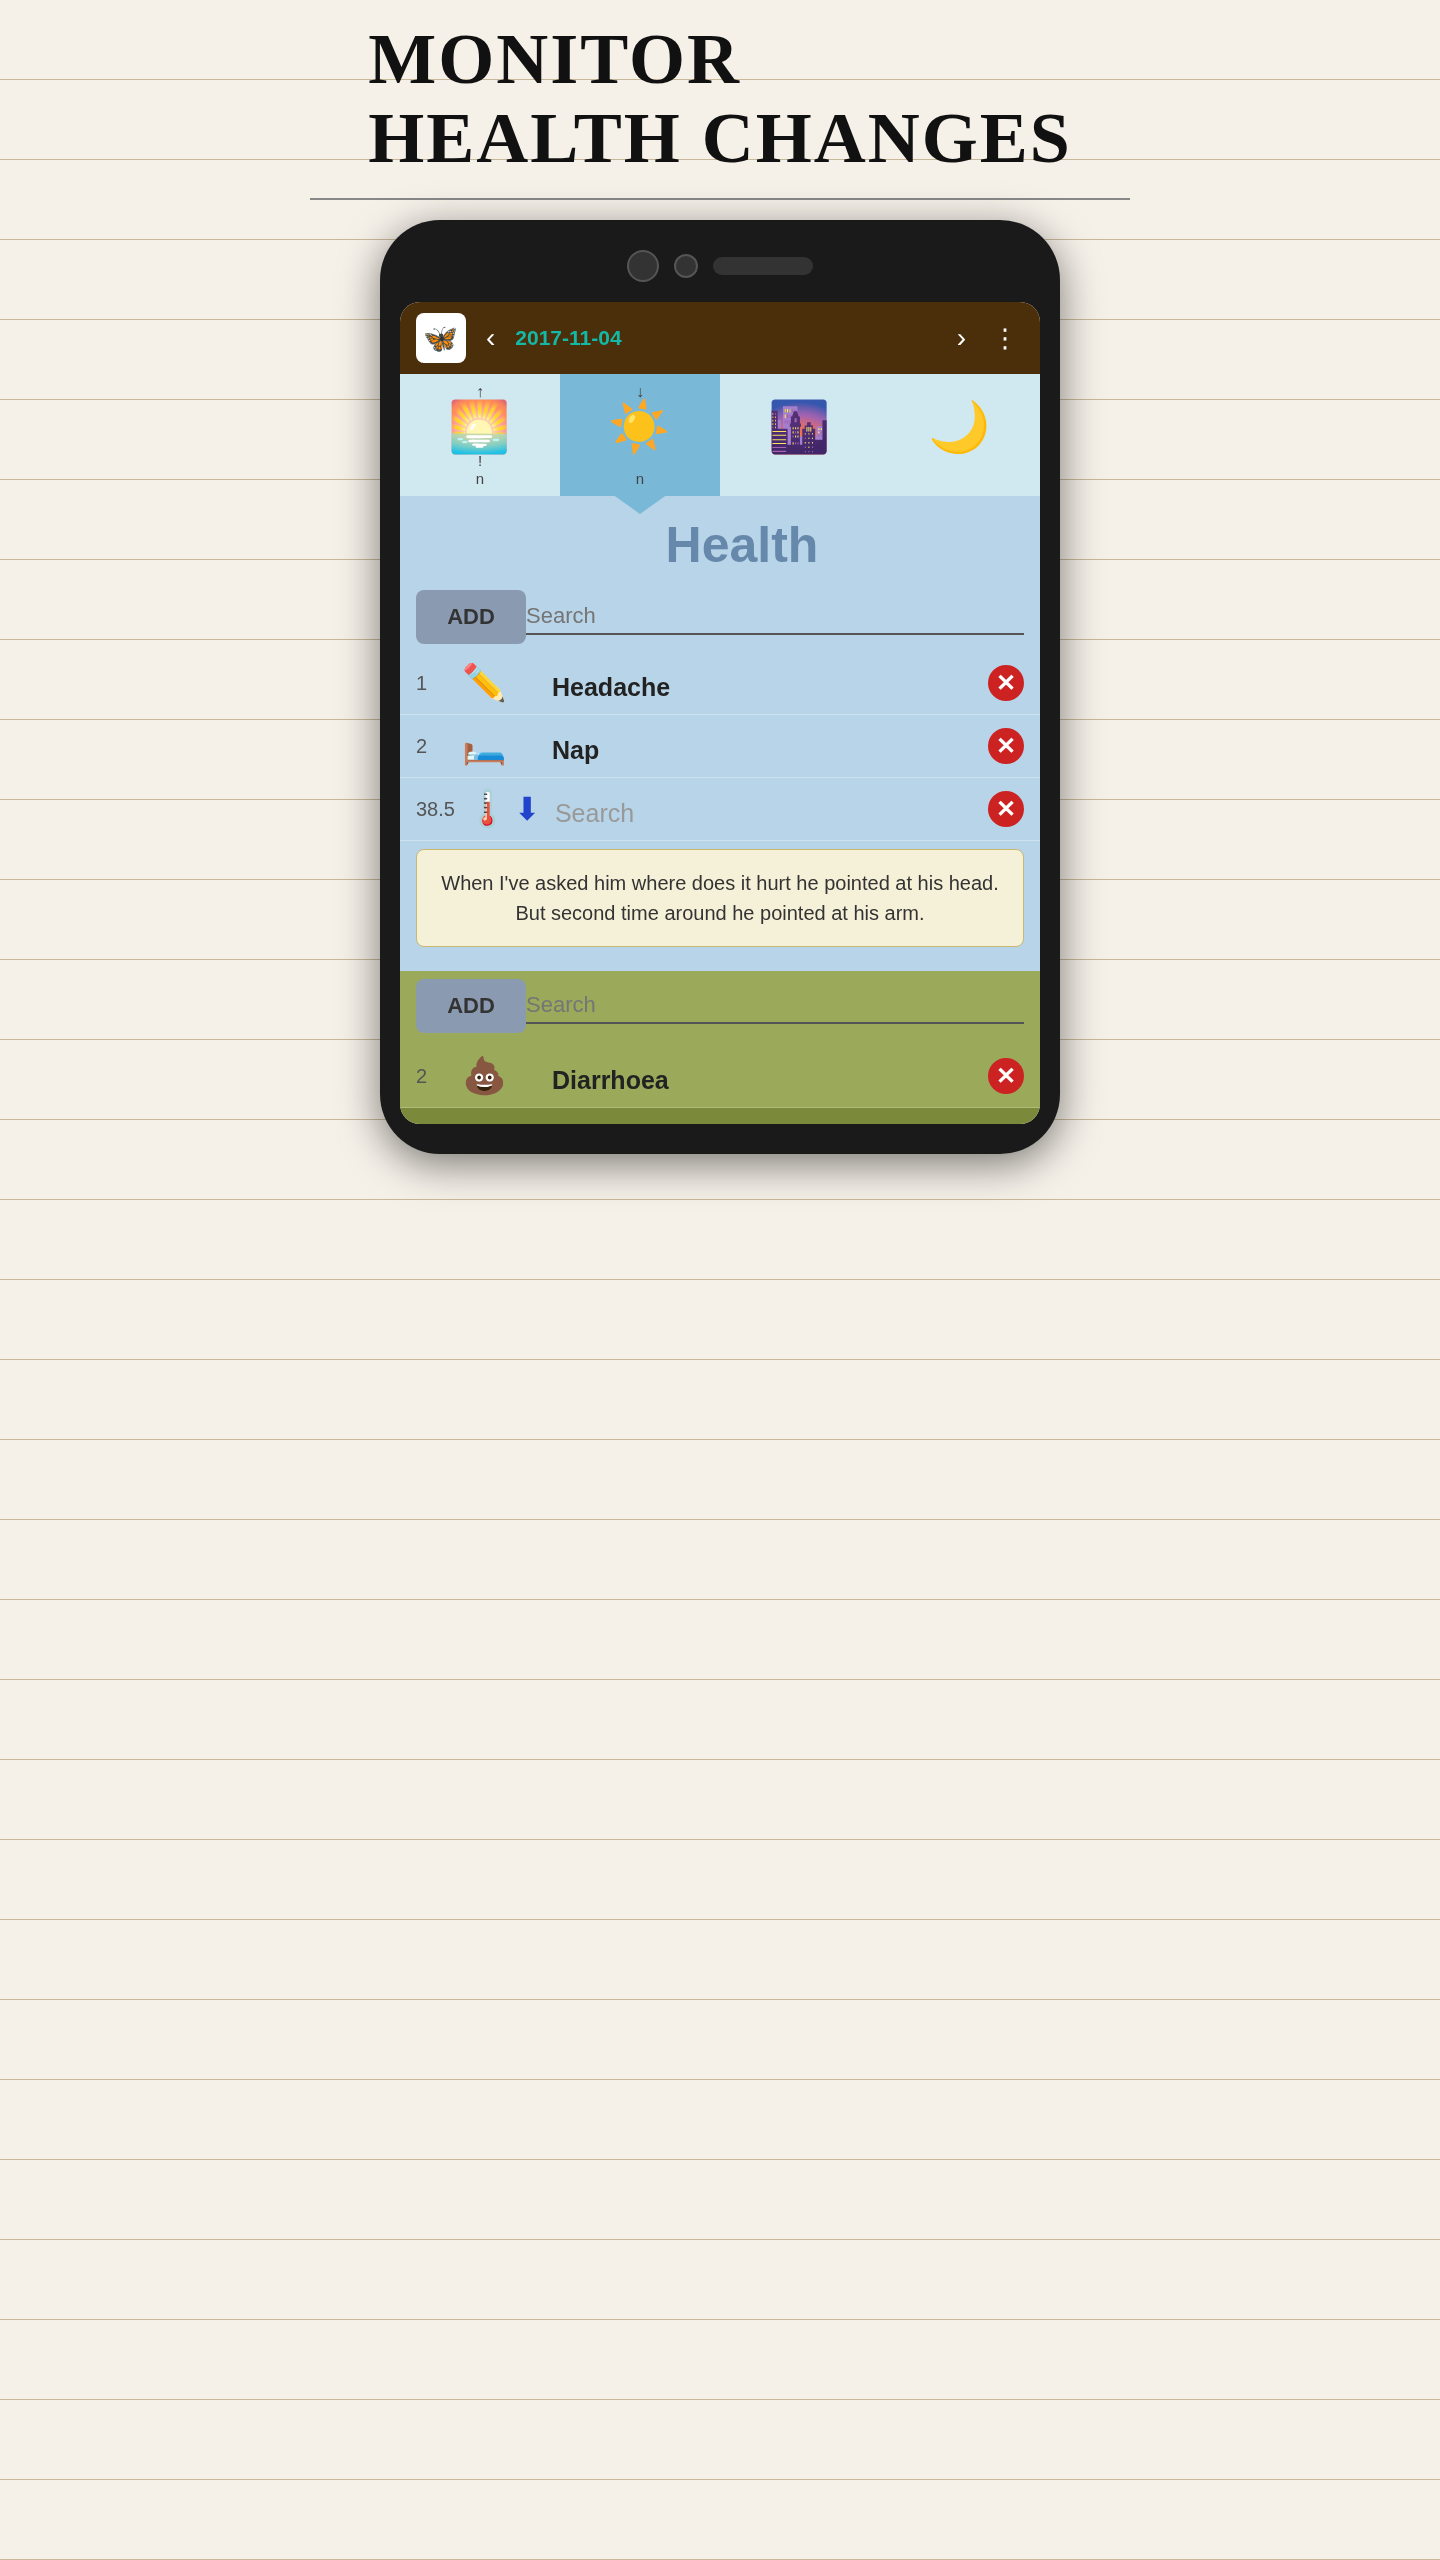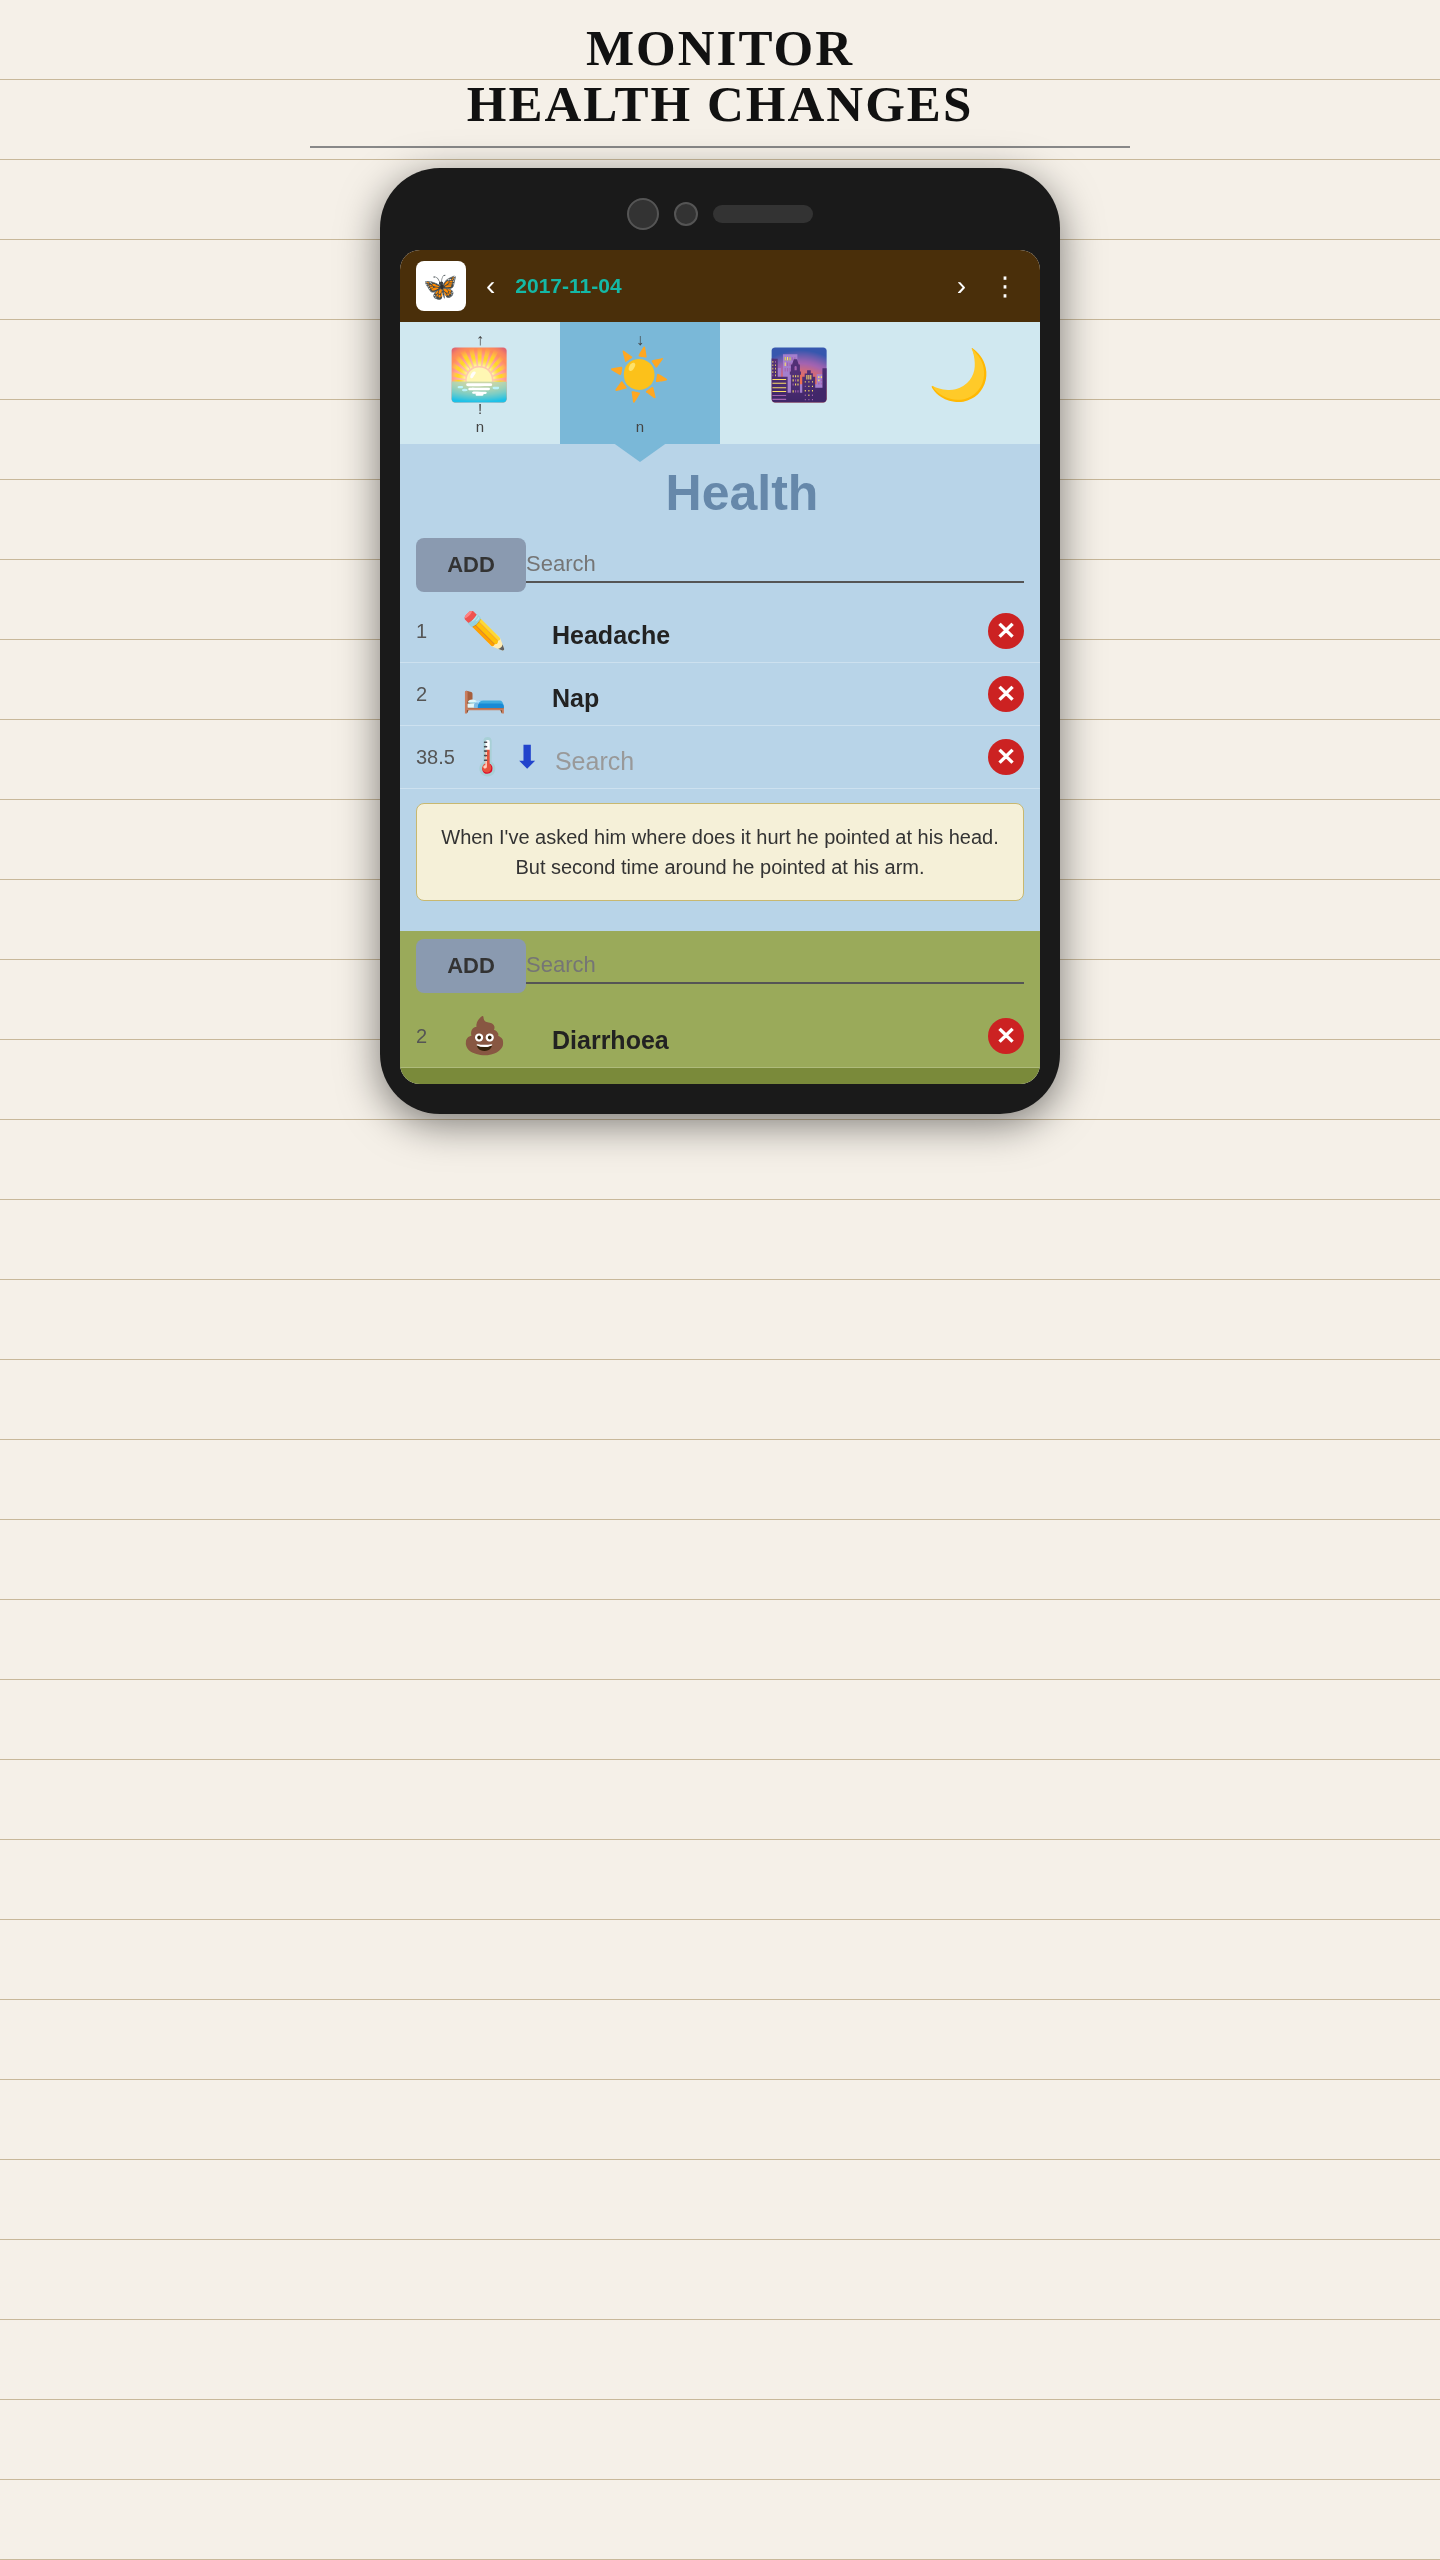--- a/index.html
+++ b/index.html
@@ -36,27 +36,26 @@
         180deg,
         #f5f0e8 0px,
         #f5f0e8 79px,
         #c8b89a 79px,
         #c8b89a 80px
       );
       min-height: 100vh;
     }
 
     .page-title {
-      text-align: center;
       font-family: Georgia, serif;
       font-weight: 900;
-      font-size: 51px;
+      font-size: 72px;
       line-height: 1.1;
       color: #111;
-      margin-bottom: 14px;
+      margin-bottom: 20px;
       letter-spacing: 2px;
     }
 
     .horizontal-line {
       width: 100%;
       border: none;
       border-top: 2px solid #888;
       margin-bottom: 20px;
     }
 
@@ -318,21 +317,21 @@
       display: flex;
       align-items: center;
       justify-content: center;
       color: white;
       font-size: 24px;
       font-weight: bold;
     }
 
     
     .note-box {
-      margin: 14px 16px;
+      margin: 8px 16px;
       background: #f5f0d8;
       border: 1px solid #c8b870;
       border-radius: 8px;
       padding: 18px 20px;
       font-size: 20px;
       color: #333;
       text-align: center;
       line-height: 1.5;
     }
 

